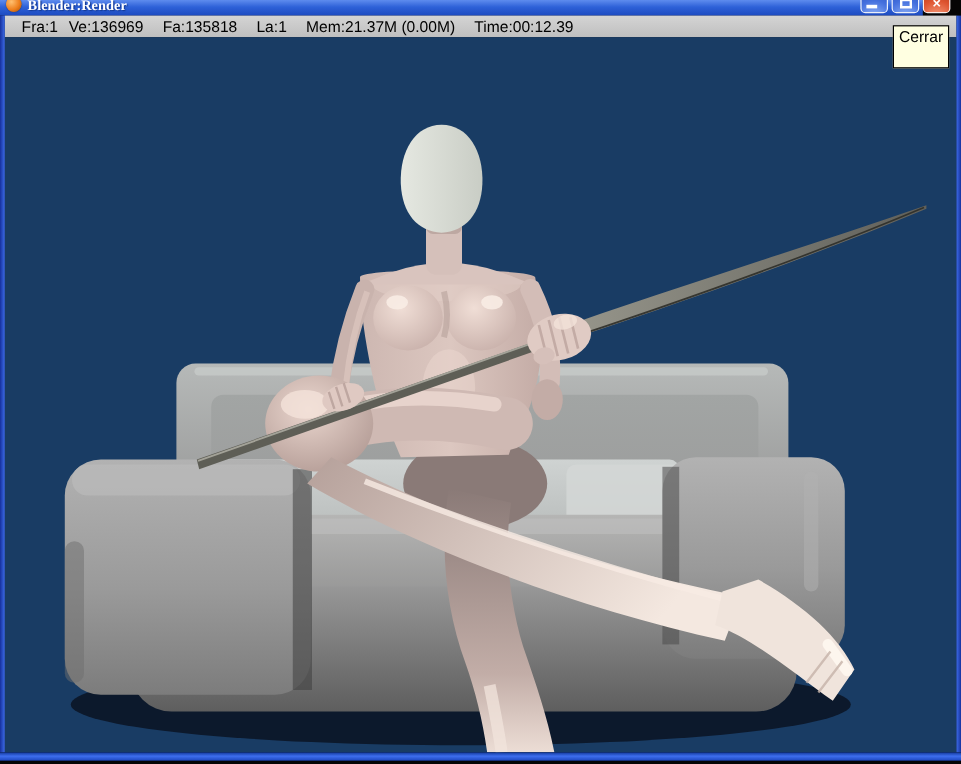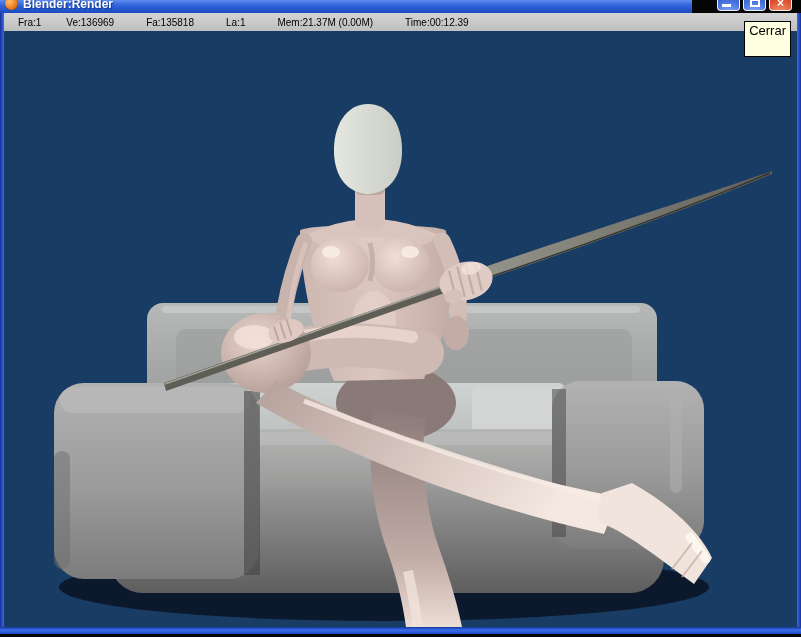--- a/index.html
+++ b/index.html
@@ -4,23 +4,24 @@
 <style>
   html,body{margin:0;padding:0;}
   body{
     width:801px;height:637px;position:relative;overflow:hidden;
     background:#050505;
     font-family:"Liberation Sans",sans-serif;
     -webkit-font-smoothing:antialiased;
   }
   
   .titlebar{
-    position:absolute;left:0;top:0;width:692px;height:13px;
+    position:absolute;left:0;top:0;width:769px;height:13px;
     background:linear-gradient(180deg,#5E8CEE 0%,#2E61D8 45%,#1C4AC0 100%);
     border-bottom:1px solid #1A3EA8;
+    font-family:Liberation Serif, serif;
   }
   .app-icon{
     position:absolute;left:5px;top:-3px;width:13px;height:13px;border-radius:50%;
     background:radial-gradient(circle at 35% 35%,#FFC070,#EE7F1C 55%,#9A4A06);
     box-shadow:0 0 1px #123;
   }
   .title-text{
     position:absolute;left:23px;top:-3px;
     font-size:12px;font-weight:bold;color:#FFFFFF;
     text-shadow:1px 1px 1px #12368E;white-space:nowrap;
@@ -36,21 +37,21 @@
   .glyph-max{position:absolute;left:6px;bottom:3px;width:10px;height:9px;border:2px solid #fff;border-top-width:3px;box-sizing:border-box;}
   .glyph-close{
     position:absolute;left:0;bottom:0;width:100%;text-align:center;
     color:#fff;font-size:12px;font-weight:bold;line-height:14px;
   }
   
   .statsbar{
     position:absolute;left:4px;top:13px;width:793px;height:18px;
     background:linear-gradient(180deg,#D4D4D4,#BFBFBF);
     display:flex;align-items:center;padding-left:14px;box-sizing:border-box;
-    font-size:10px;color:#000;white-space:nowrap;gap:16px;
+    font-size:13px;color:#000;white-space:nowrap;
   }
   .statsbar span{margin-right:16px;}
   .statsbar .stat-frame{margin-right:9px;}
   
   .border-left,.border-right{
     position:absolute;top:13px;width:4px;height:614px;
     background:linear-gradient(90deg,#16309C,#3C6CE8);
   }
   .border-left{left:0;}
   .border-right{right:0;background:linear-gradient(90deg,#3C6CE8,#16309C);}

